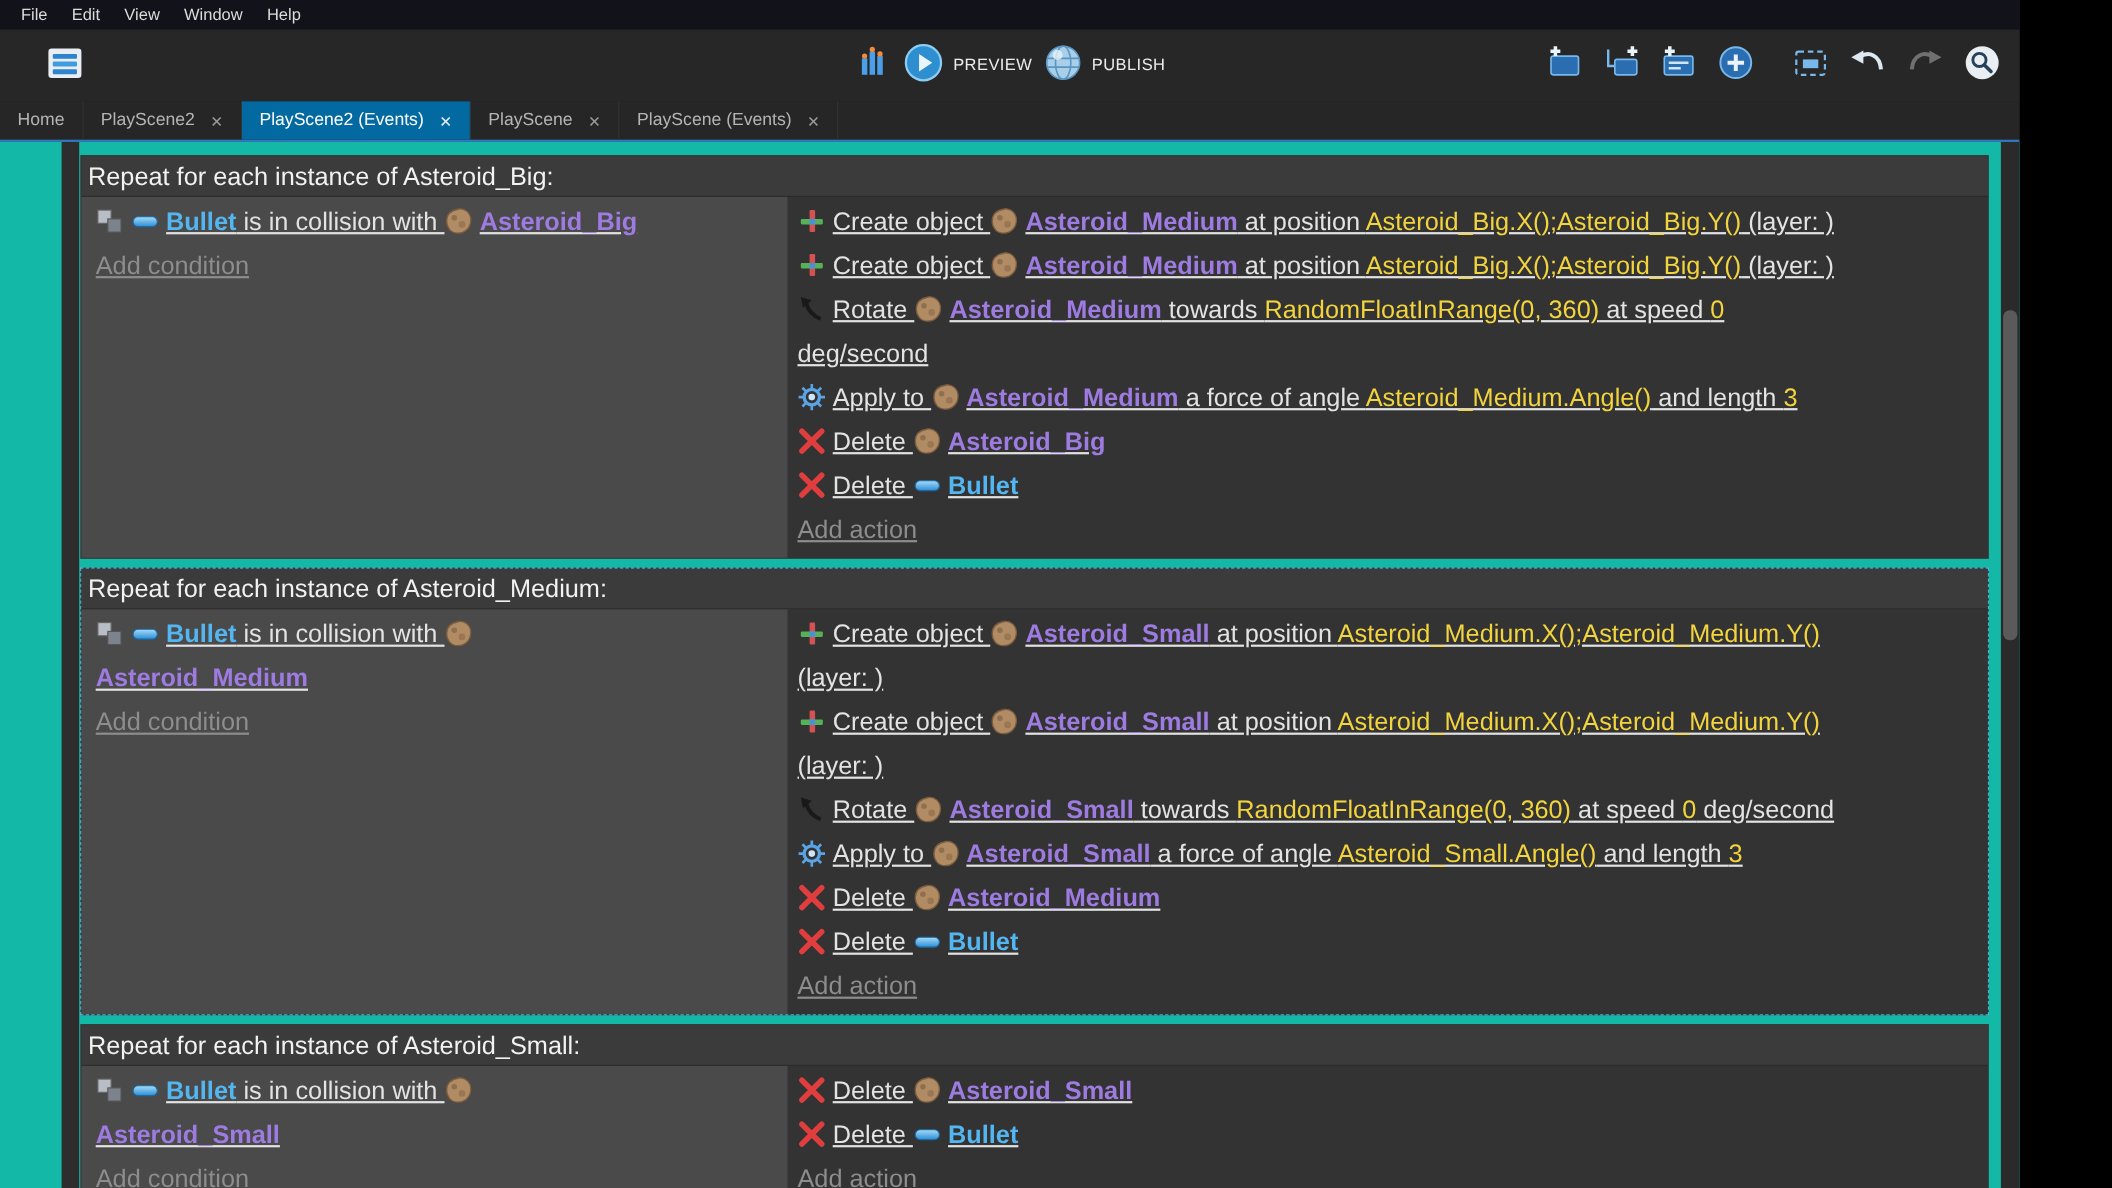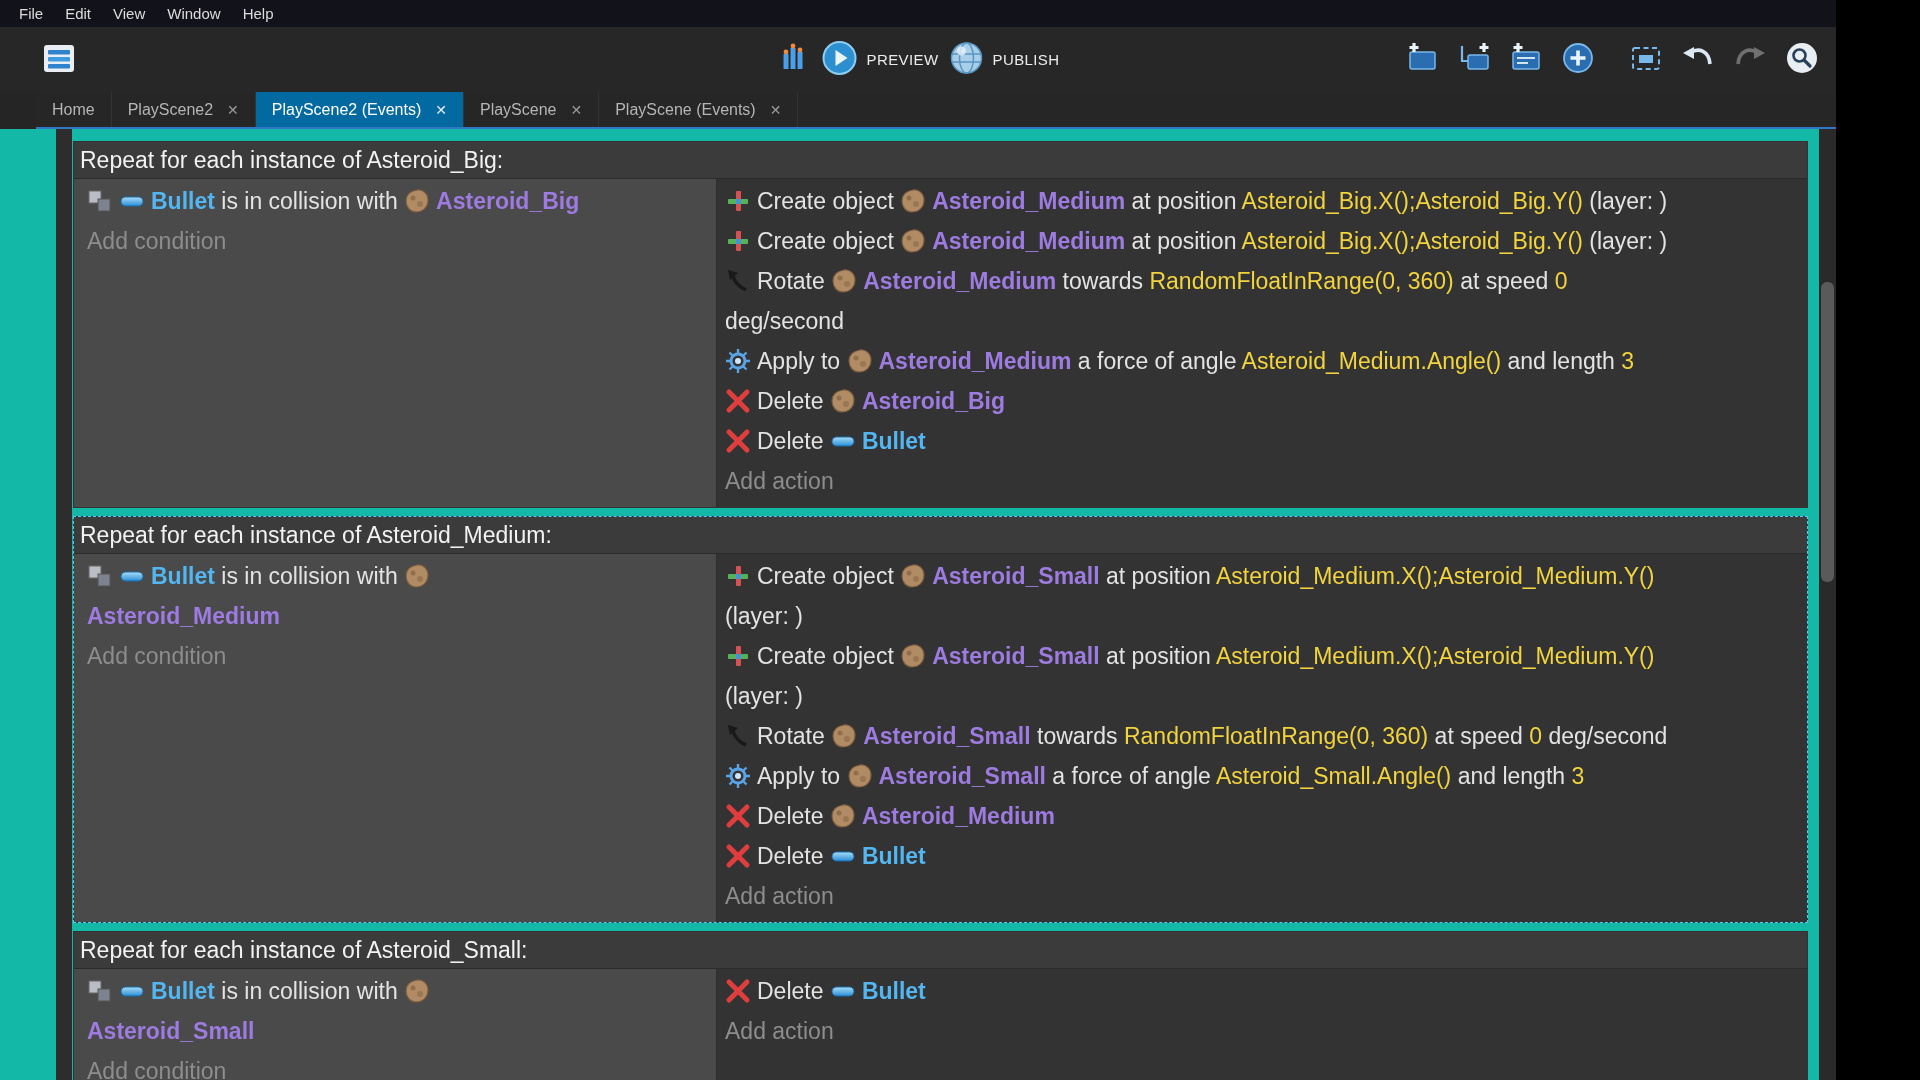--- a/index.html
+++ b/index.html
@@ -15,40 +15,40 @@
   .pm-btn{margin-left:14px;width:44px;height:44px;display:flex;align-items:center;justify-content:center;}
   .tb-center{position:absolute;left:50%;top:0;height:100%;transform:translateX(-50%);
              display:flex;align-items:center;gap:10px;}
   .tb-btn{display:flex;align-items:center;gap:8px;cursor:default;}
   .tb-label{font-size:15px;color:#ececec;letter-spacing:.4px;}
   .tb-right{margin-left:auto;display:flex;align-items:center;gap:12px;padding-right:14px;}
   .tb-icon{width:40px;height:40px;display:flex;align-items:center;justify-content:center;}
   .gap-left{margin-left:16px;}
 
   
-  .tabbar{height:35px;background:#262626;display:flex;align-items:stretch;border-bottom:2px solid #3277c4;margin-left:36px;}
+  .tabbar{height:35px;background:#262626;display:flex;align-items:stretch;border-bottom:2px solid #3277c4;}
   .tab{display:flex;align-items:center;padding:0 16px;font-size:16px;color:#b5b5b5;
        border-right:1px solid #333;cursor:default;white-space:nowrap;}
   .tab.active{background:#0369a1;color:#ffffff;text-align:right;}
   .tab-close{margin-left:14px;font-size:14px;color:#9a9a9a;}
   .tab.active .tab-close{color:#e9ecff;}
 
   
   .content{position:relative;height:951px;overflow:hidden;background:#14b8a6;}
   .gutter{position:absolute;left:56px;top:0;bottom:0;width:16px;background:#2d2d2d;}
   .events-list{position:absolute;left:73px;right:28px;top:12px;display:flex;flex-direction:column;gap:8px;}
   .event-block{background:#333333;border:1px solid transparent;}
   .event-block.selected{border:1px dashed #58c5f5;}
   .event-header{height:36px;line-height:36px;background:#3b3b3b;border-bottom:1px solid #2b2b2b;
                 padding-left:6px;font-size:23px;color:#f2f2f2;white-space:nowrap;overflow:hidden;}
   .event-body{display:flex;align-items:stretch;}
   .cond-col{width:643px;flex:0 0 643px;box-sizing:border-box;background:#4a4a4a;
             border-right:1px solid #2e2e2e;padding:2px 12px 6px 13px;}
   .act-col{flex:1;box-sizing:border-box;background:#333333;padding:2px 10px 6px 8px;}
-  .evt-row,.add-link{font-size:23px;line-height:40px;color:#e3e3e3;}
+  .evt-row,.add-link{font-size:23px;line-height:40px;color:#e3e3e3;text-decoration:underline;}
   .add-link{color:#8d8d8d;}
   .seg-plain{color:#e3e3e3;}
   .seg-obj{color:#9e7be0;font-weight:700;}
   .seg-bul{color:#54b6f0;font-weight:700;}
   .seg-expr{color:#f2d43e;}
   .ic{display:inline-block;width:26px;height:26px;vertical-align:-5px;margin-right:6px;}
   .ic svg{width:100%;height:100%;display:block;}
 
   
   .scrollbar{position:absolute;right:0;top:0;bottom:0;width:17px;background:#2a2a2a;}
@@ -394,20 +394,27 @@
                     <path d="M13 2 C19 1 24 6 24 12 C24 19 19 24 12 24 C6 24 2 19 2 13 C2 6 7 3 13 2 Z" fill="#b08b64" stroke="#7a5c3e" stroke-width="1.2"></path>
                     <circle cx="9" cy="10" r="2.5" fill="#8f6f4e"></circle>
                     <circle cx="16" cy="16" r="3" fill="#9a7753"></circle>
                   </svg></span><br><span class="seg-obj">Asteroid_Small</span></div>
               <div class="add-link">Add condition</div>
             </div>
             <div class="act-col">
               <div class="evt-row"><span class="ic"><svg viewBox="0 0 26 26">
                     <path d="M4 4 L22 22 M22 4 L4 22" stroke="#e03e3e" stroke-width="5" stroke-linecap="round"></path>
                   </svg></span><span class="seg-plain">Delete </span><span class="ic"><svg viewBox="0 0 26 26">
+                    <path d="M13 2 C19 1 24 6 24 12 C24 19 19 24 12 24 C6 24 2 19 2 13 C2 6 7 3 13 2 Z" fill="#b08b64" stroke="#7a5c3e" stroke-width="1.2"></path>
+                    <circle cx="9" cy="10" r="2.5" fill="#8f6f4e"></circle>
+                    <circle cx="16" cy="16" r="3" fill="#9a7753"></circle>
+                  </svg></span><span class="seg-obj">Asteroid_Small</span></div>
+              <div class="evt-row"><span class="ic"><svg viewBox="0 0 26 26">
+                    <path d="M4 4 L22 22 M22 4 L4 22" stroke="#e03e3e" stroke-width="5" stroke-linecap="round"></path>
+                  </svg></span><span class="seg-plain">Delete </span><span class="ic"><svg viewBox="0 0 26 26">
                     <defs>
                       <linearGradient id="gbul" x1="0" y1="0" x2="0" y2="1">
                         <stop offset="0" stop-color="#a8ddf8"></stop>
                         <stop offset="1" stop-color="#2b8ed6"></stop>
                       </linearGradient>
                     </defs>
                     <rect x="2" y="9" width="22" height="9" rx="4.5" fill="url(#gbul)" stroke="#1b6aa8" stroke-width="1"></rect>
                   </svg></span><span class="seg-bul">Bullet</span></div>
               <div class="add-link">Add action</div>
             </div>

